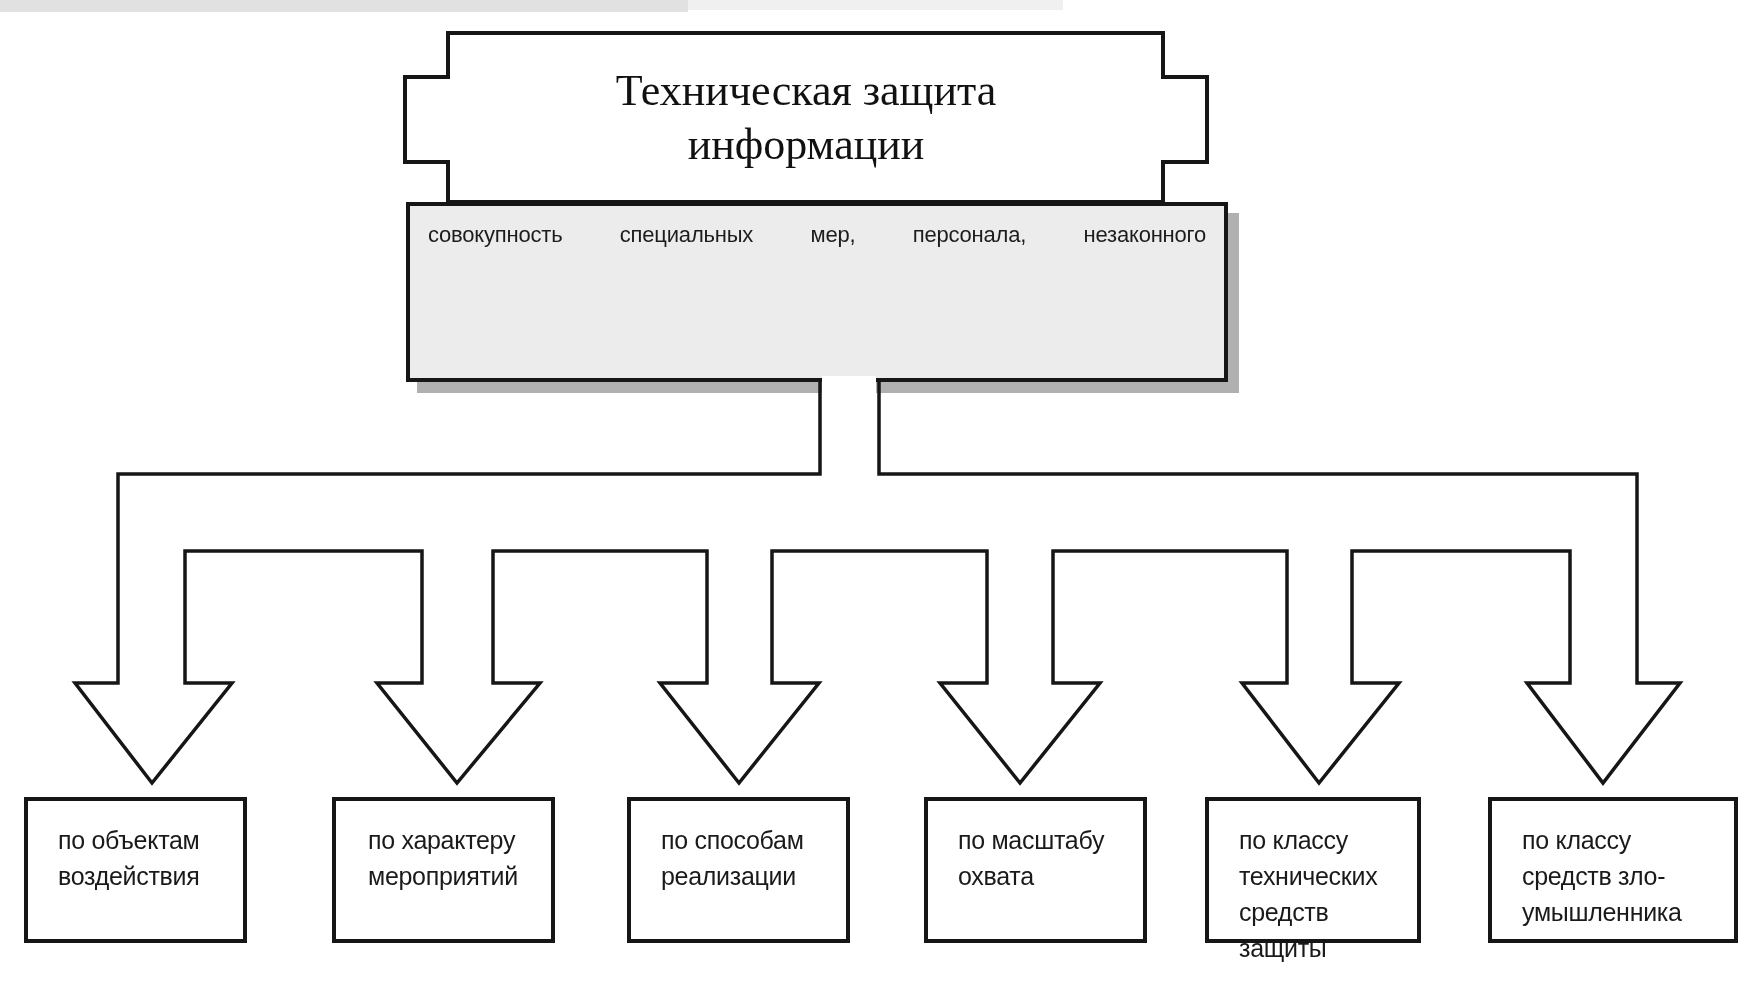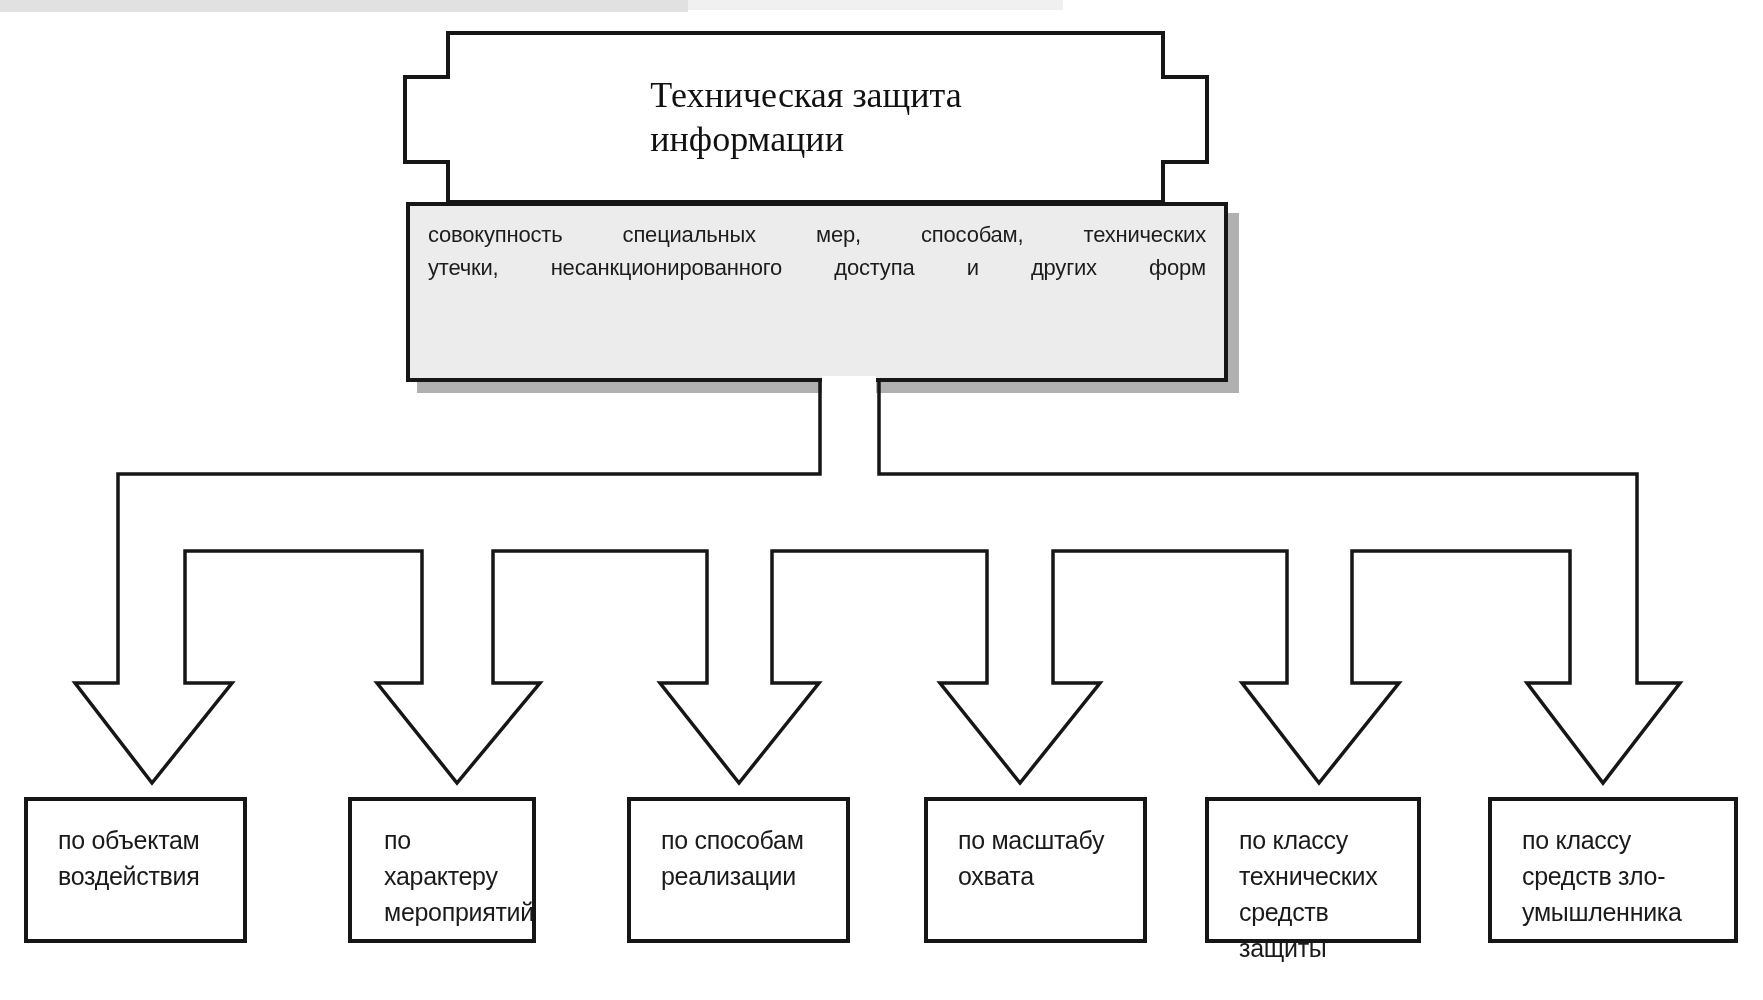--- a/index.html
+++ b/index.html
@@ -15,23 +15,23 @@
   .artifact-a{position:absolute;left:0;top:0;width:688px;height:12px;background:#d7d7d7;opacity:.75;}
   .artifact-b{position:absolute;left:688px;top:0;width:375px;height:10px;background:#ececec;opacity:.8;}
 
   
   svg.overlay{position:absolute;left:0;top:0;z-index:2;pointer-events:none;}
 
   
   .title-text{
     position:absolute;left:405px;top:33px;width:802px;height:169px;
     z-index:3;
-    display:flex;align-items:center;justify-content:center;text-align:left;
+    display:flex;align-items:center;justify-content:center;text-align:center;
     font-family:"Liberation Serif", serif;
-    font-size:36px;line-height:1.22;font-weight:400;color:#111;
+    font-size:44px;line-height:1.22;font-weight:400;color:#111;
     white-space:pre-line;
   }
 
   
   .definition-box{
     position:absolute;left:406px;top:202px;width:822px;height:180px;
     box-sizing:border-box;
     background:#ececec;
     border:4px solid #161616;
     box-shadow:11px 11px 0 0 #b0b0b0;
@@ -49,37 +49,36 @@
     position:absolute;top:797px;height:146px;
     box-sizing:border-box;
     background:#ffffff;
     border:4px solid #161616;
     z-index:1;
     padding:21px 8px 0 30px;
     font-size:25px;line-height:36px;letter-spacing:-0.3px;color:#1a1a1a;
     white-space:pre-line;
   }
   .cb1{left:24px;width:223px;}
-  .cb2{left:348px;width:188px;padding-left:32px;}
+  .cb2{left:332px;width:223px;padding-left:32px;}
   .cb3{left:627px;width:223px;}
   .cb4{left:908px;width:223px;margin-left:16px;}
   .cb5{left:1205px;width:216px;}
   .cb6{left:1488px;width:250px;}
 </style>
 </head>
 <body>
 
 <div class="canvas">
 
   <div class="artifact-a"></div>
   <div class="artifact-b"></div>
 
   <div class="definition-box">
-    <div class="definition-line">совокупность специальных мер, способам, технических</div>
-    <div class="definition-line">утечки, несанкционированного доступа и других форм</div>
+    <div class="definition-line">совокупность специальных мер, персонала, незаконного</div>
   </div>
 
   <div class="category-box cb1">по объектам
 воздействия</div>
   <div class="category-box cb2">по характеру
 мероприятий</div>
   <div class="category-box cb3">по способам
 реализации</div>
   <div class="category-box cb4">по масштабу
 охвата</div>

